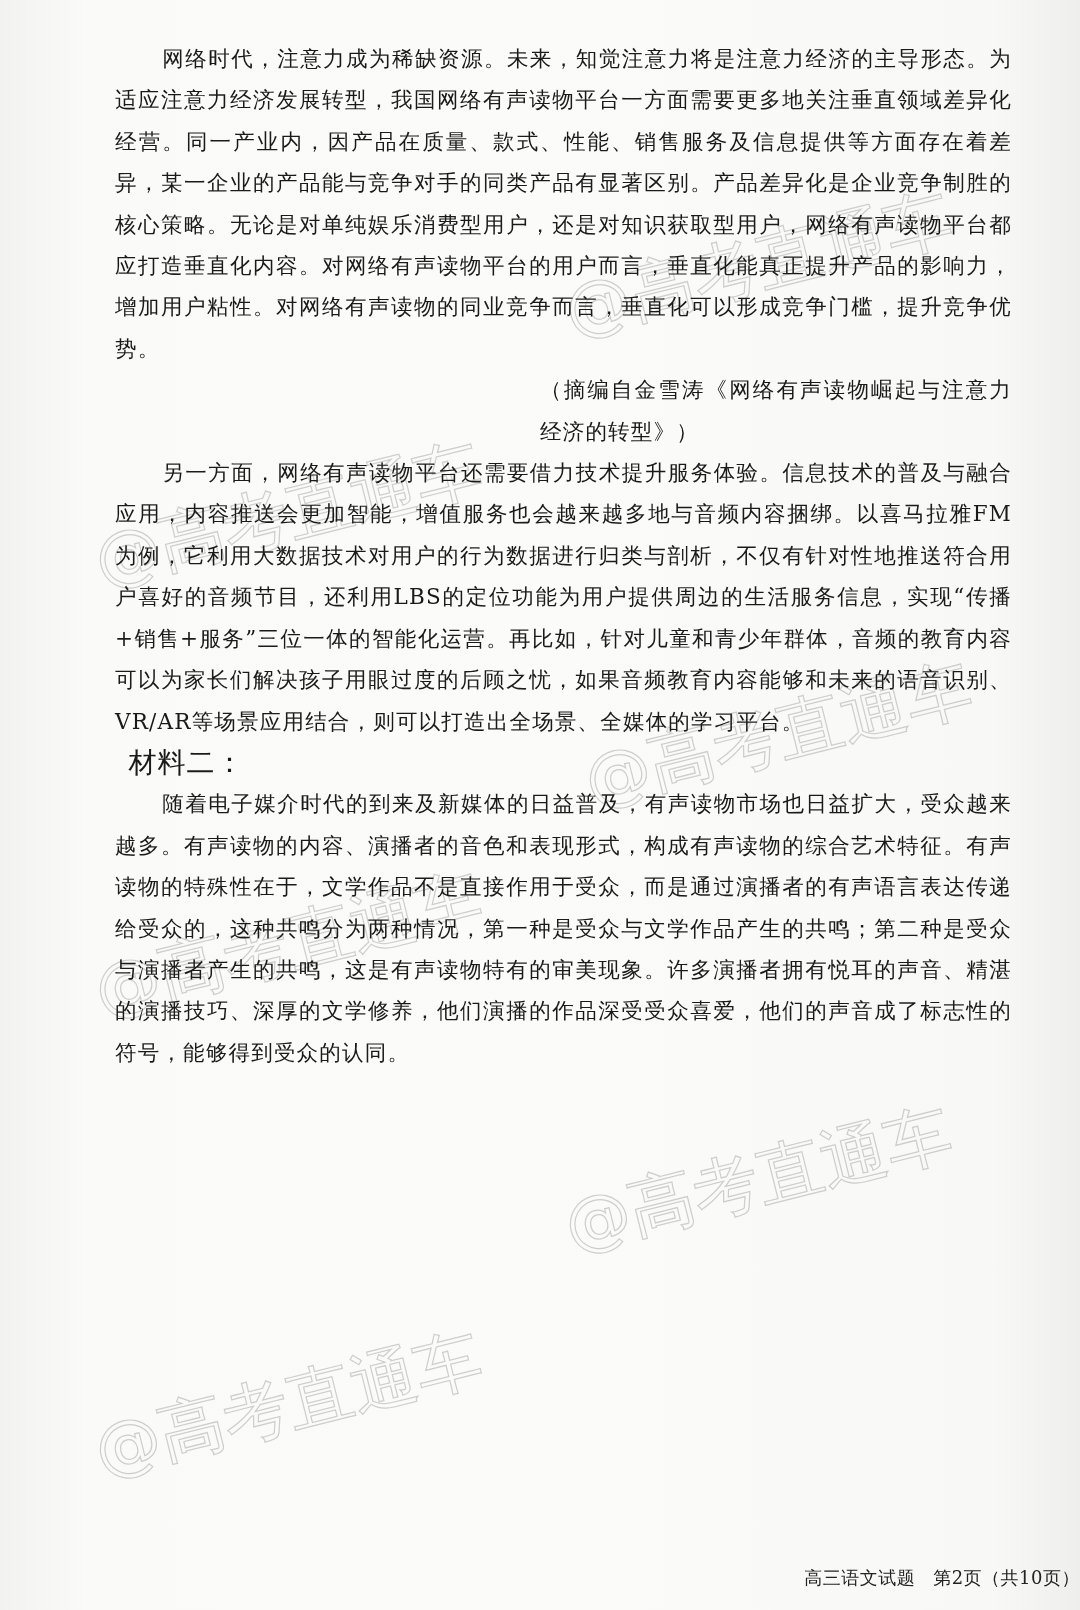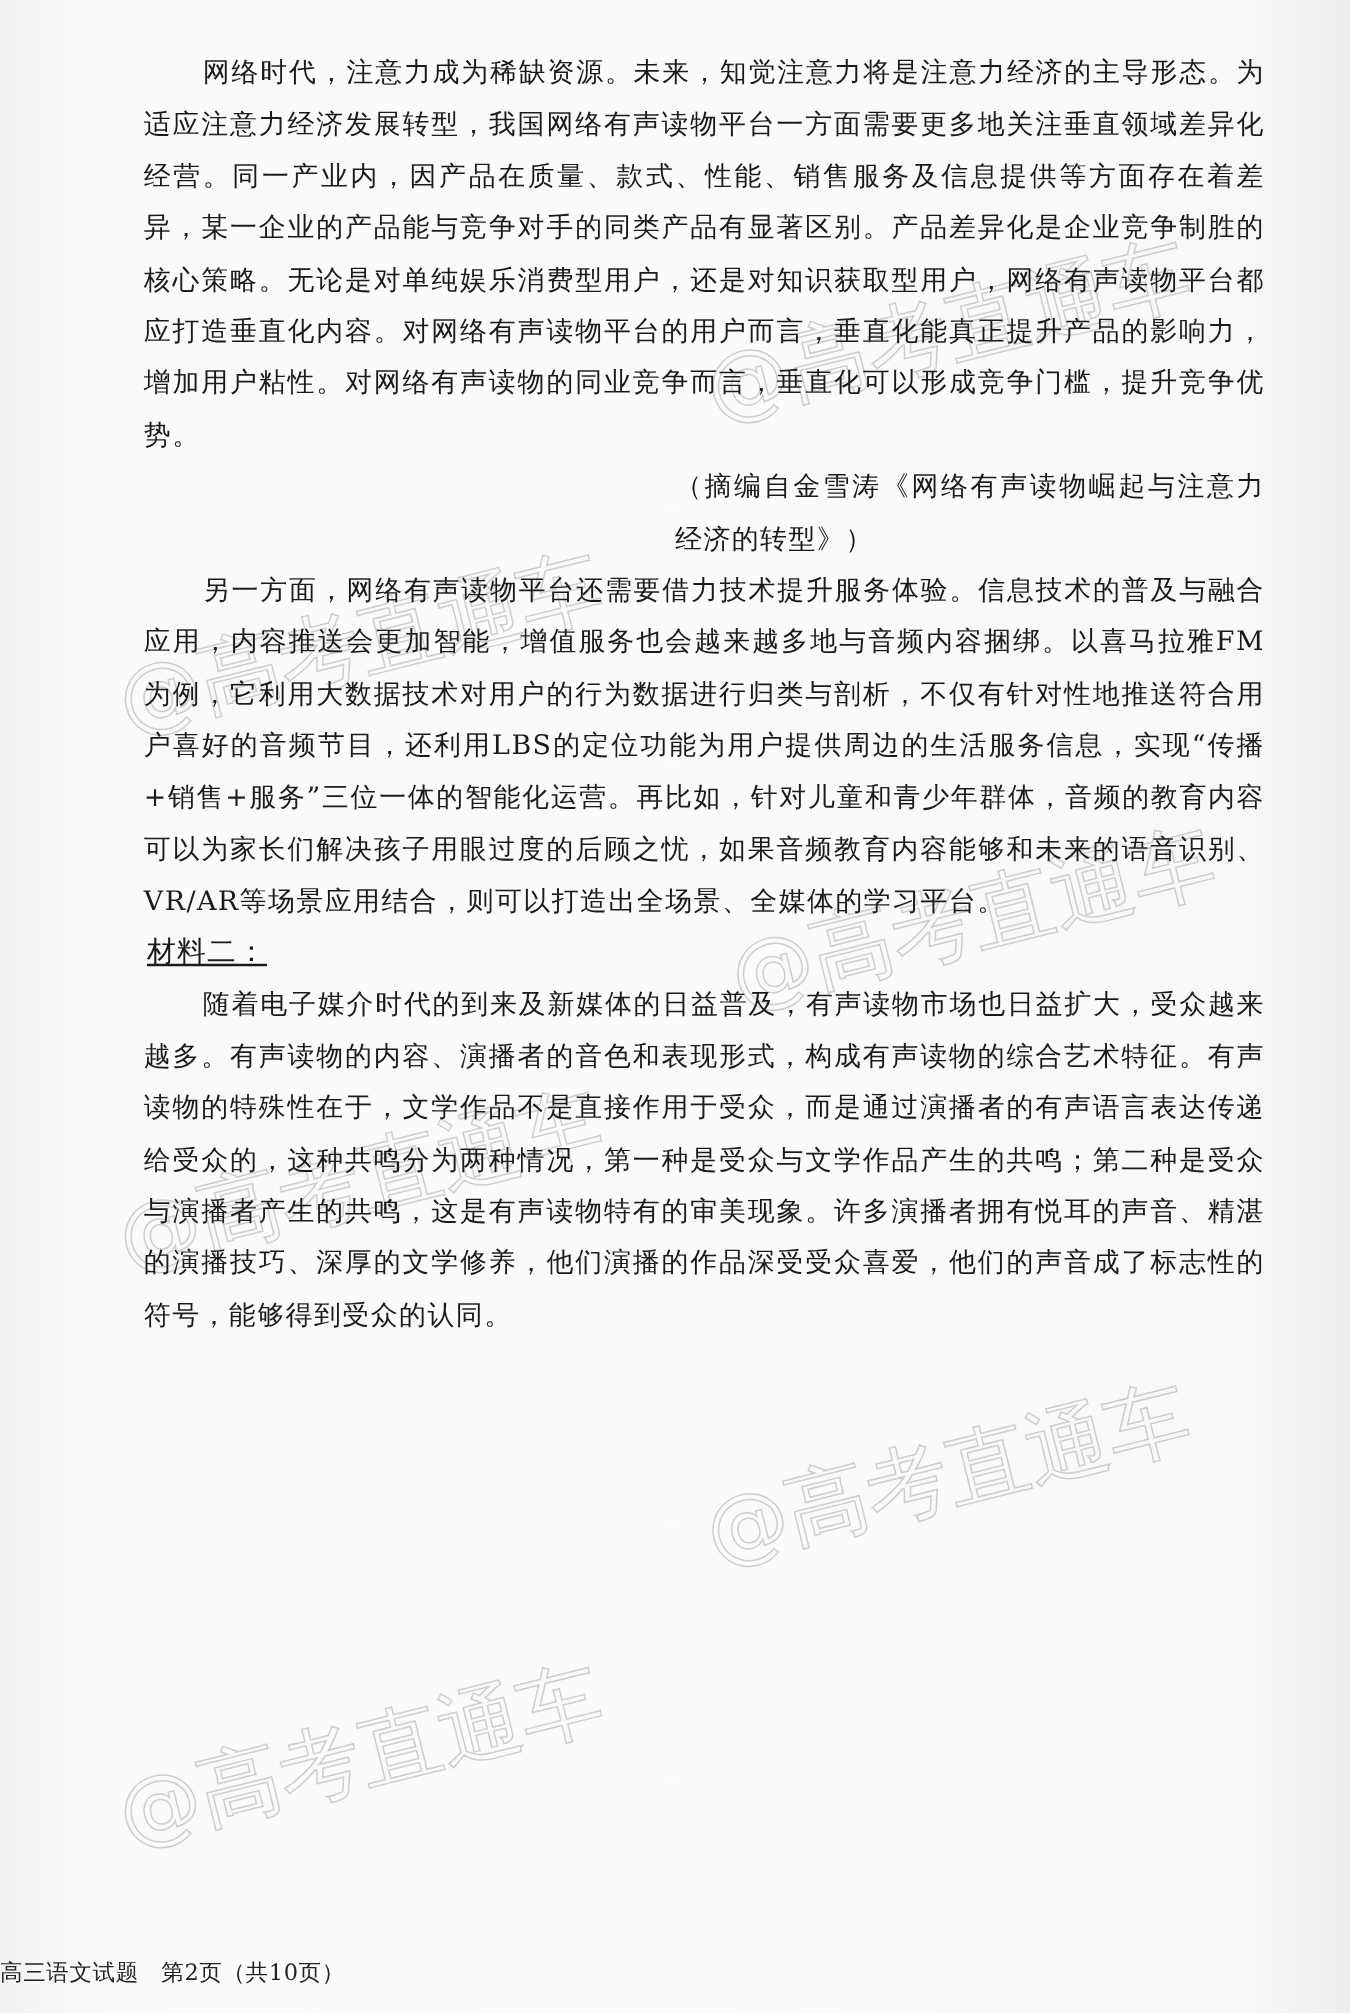--- a/index.html
+++ b/index.html
@@ -33,34 +33,33 @@
       font-size: 21.5px;
       line-height: 41.4px;
       text-align: justify;
       text-align-last: left;
       letter-spacing: 1.2px;
       word-break: break-all;
     }
     .indent { text-indent: 2.2em; margin-left: 48px; }
     .heading {
       margin: 0;
-      font-size: 23px;
+      font-size: 28px;
       line-height: 41.4px;
       text-indent: 2.2em;
       font-family: "DejaVu Sans", "Liberation Sans", sans-serif;
       letter-spacing: 1px;
-      text-decoration: underline;
     }
     .citation { padding-left: 1.6em; }
     .footer {
       position: absolute;
       left: 0;
       width: 1080px;
       top: 1566px;
-      text-align: left;
+      text-align: right;
       font-size: 18px;
       letter-spacing: 0.5px;
       color: #222;
     }
     .footer span + span { margin-left: 18px; }
     .watermark {
       position: absolute;
       font-family: "DejaVu Sans", "Liberation Sans", sans-serif;
       font-size: 66px;
       color: transparent;

